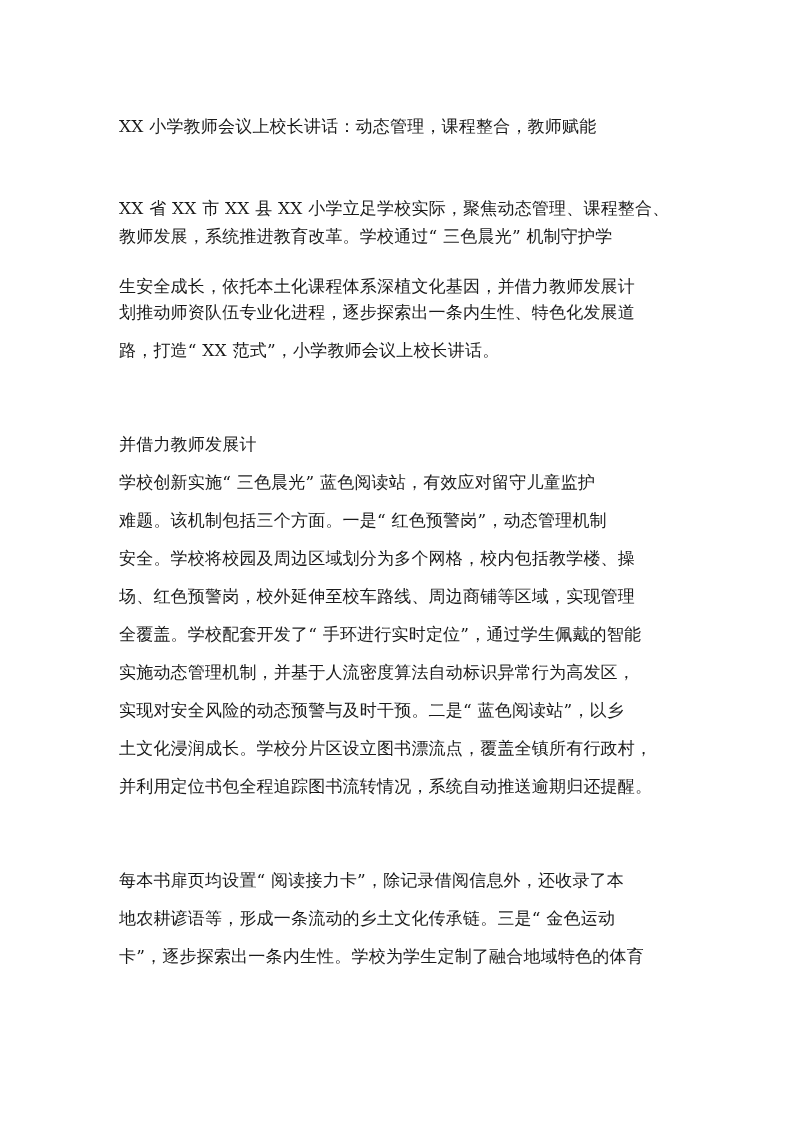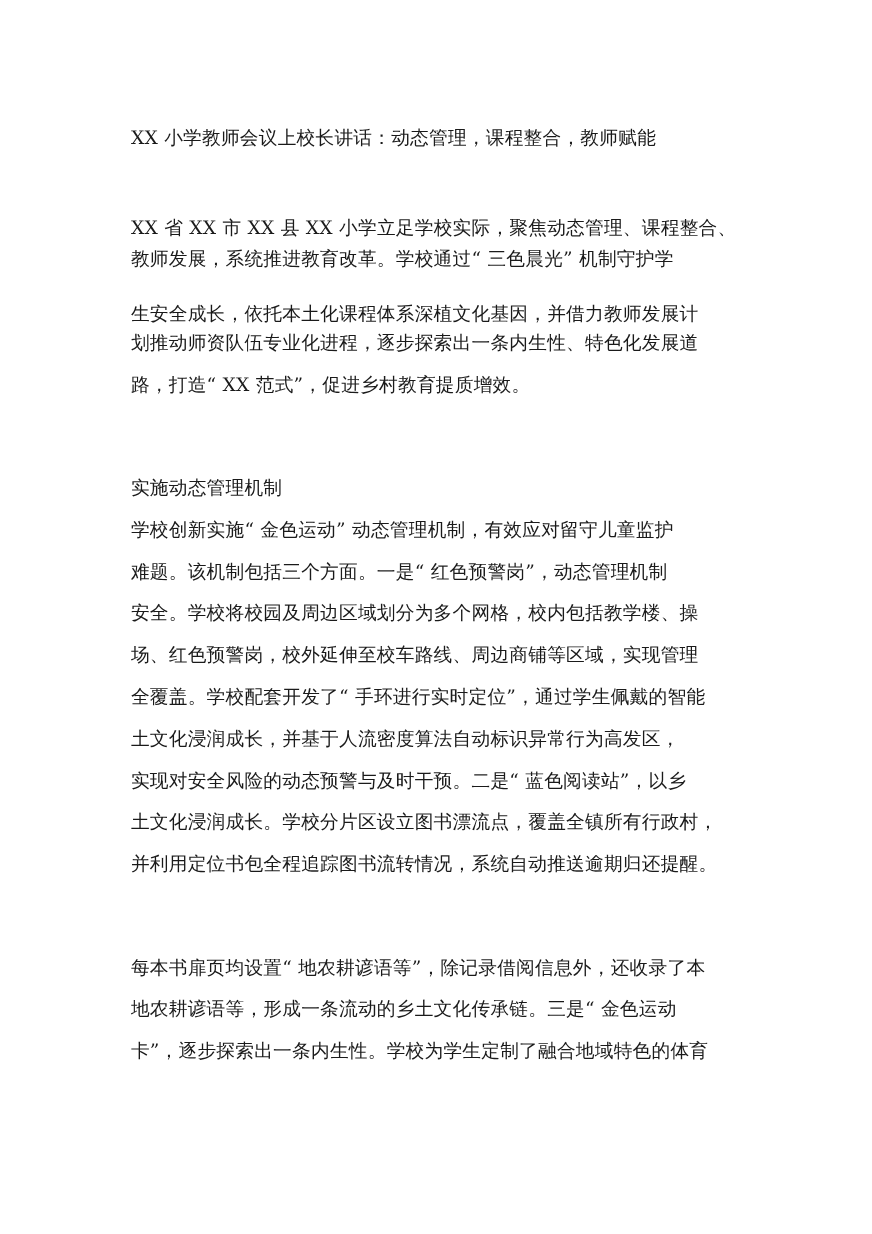--- a/index.html
+++ b/index.html
@@ -10,30 +10,30 @@
 </head>
 <body>
 
 <div>
   <div class="line" style="top:114px">XX 小学教师会议上校长讲话：动态管理，课程整合，教师赋能</div>
 
   <div class="line" style="top:196px">XX 省 XX 市 XX 县 XX 小学立足学校实际，聚焦动态管理、课程整合、</div>
   <div class="line" style="top:224px">教师发展，系统推进教育改革。学校通过“ 三色晨光” 机制守护学</div>
   <div class="line" style="top:274px">生安全成长，依托本土化课程体系深植文化基因，并借力教师发展计</div>
   <div class="line" style="top:300px">划推动师资队伍专业化进程，逐步探索出一条内生性、特色化发展道</div>
-  <div class="line" style="top:338px">路，打造“ XX 范式”，促进乡村教育提质增效。</div>
+  <div class="line" style="top:338px">路，打造“ XX 范式”，小学教师会议上校长讲话。</div>
 
-  <div class="line" style="top:432px">实施动态管理机制</div>
+  <div class="line" style="top:432px">并借力教师发展计</div>
 
-  <div class="line" style="top:470px">学校创新实施“ 金色运动” 动态管理机制，有效应对留守儿童监护</div>
+  <div class="line" style="top:470px">学校创新实施“ 三色晨光” 蓝色阅读站，有效应对留守儿童监护</div>
   <div class="line" style="top:508px">难题。该机制包括三个方面。一是“ 红色预警岗”，动态管理机制</div>
   <div class="line" style="top:546px">安全。学校将校园及周边区域划分为多个网格，校内包括教学楼、操</div>
   <div class="line" style="top:584px">场、红色预警岗，校外延伸至校车路线、周边商铺等区域，实现管理</div>
   <div class="line" style="top:622px">全覆盖。学校配套开发了“ 手环进行实时定位”，通过学生佩戴的智能</div>
-  <div class="line" style="top:660px">土文化浸润成长，并基于人流密度算法自动标识异常行为高发区，</div>
+  <div class="line" style="top:660px">实施动态管理机制，并基于人流密度算法自动标识异常行为高发区，</div>
   <div class="line" style="top:698px">实现对安全风险的动态预警与及时干预。二是“ 蓝色阅读站”，以乡</div>
   <div class="line" style="top:736px">土文化浸润成长。学校分片区设立图书漂流点，覆盖全镇所有行政村，</div>
   <div class="line" style="top:774px">并利用定位书包全程追踪图书流转情况，系统自动推送逾期归还提醒。</div>
 
-  <div class="line" style="top:868px">每本书扉页均设置“ 地农耕谚语等”，除记录借阅信息外，还收录了本</div>
+  <div class="line" style="top:868px">每本书扉页均设置“ 阅读接力卡”，除记录借阅信息外，还收录了本</div>
   <div class="line" style="top:906px">地农耕谚语等，形成一条流动的乡土文化传承链。三是“ 金色运动</div>
   <div class="line" style="top:944px">卡”，逐步探索出一条内生性。学校为学生定制了融合地域特色的体育</div>
 </div>
 
 </body></html>

